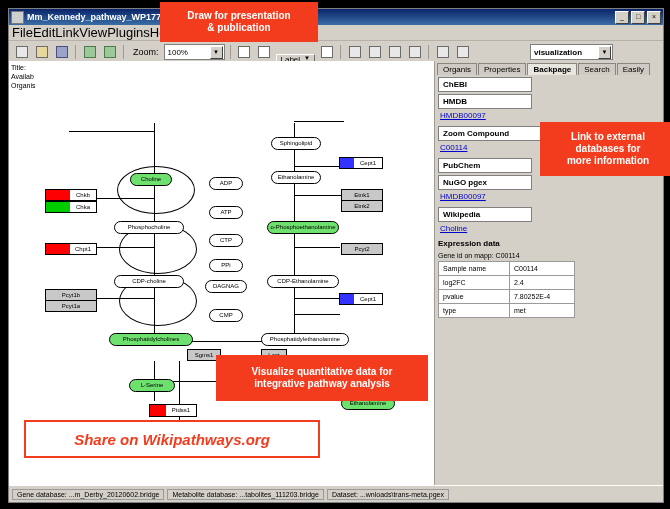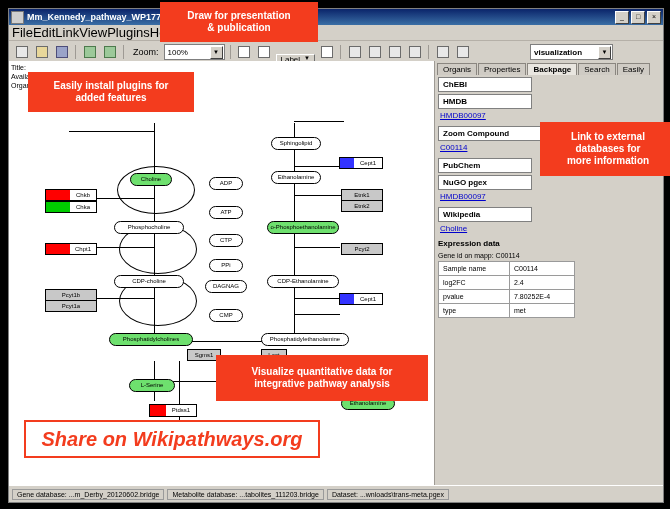--- a/index.html
+++ b/index.html
@@ -63,21 +63,21 @@
   .dtable{border-collapse:collapse;font-size:7px;background:#fff;}
   .dtable td{border:1px solid #9a9a9a;padding:1px 4px;height:11px;}
 
   
   .statusbar{position:absolute;left:0;right:0;bottom:0;height:16px;background:#d4d0c8;border-top:1px solid #fff;display:flex;align-items:center;font-size:7px;padding:0 3px;}
   .statusbar .cell{border:1px solid #9a9a9a;padding:1px 4px;margin-right:3px;background:#d4d0c8;white-space:nowrap;}
 
   
   .callout{position:absolute;background:#f33c1e;color:#fff;font-weight:bold;text-align:center;border:2px solid #f33c1e;display:flex;align-items:center;justify-content:center;padding:3px 6px;line-height:12px;}
   .callout.sm{font-size:10px;}
-  .share{position:absolute;background:#fff;border:2px solid #f33c1e;color:#f33c1e;font-weight:bold;font-style:italic;font-size:20px;display:flex;align-items:center;justify-content:center;}
+  .share{position:absolute;background:#fff;border:2px solid #f33c1e;color:#f33c1e;font-weight:bold;font-style:italic;font-size:15px;display:flex;align-items:center;justify-content:center;}
   .arrowmark{position:absolute;color:#f2c500;font-size:13px;font-weight:bold;}
 </style>
 </head>
 <body>
 
 <div id="root">
   <div class="app">
 
     <div class="titlebar">
       <div class="tb-icon"></div>
@@ -310,21 +310,19 @@
 
     <div class="statusbar">
       <div class="cell">Gene database: ...m_Derby_20120602.bridge</div>
       <div class="cell">Metabolite database: ...tabolites_111203.bridge</div>
       <div class="cell">Dataset: ...wnloads\trans-meta.pgex</div>
     </div>
   </div>
 
   <div class="callout sm" style="left:160px;top:2px;width:142px;height:30px;white-space:pre-line;">Draw for presentation
 &amp; publication</div>
-  <div class="callout sm" style="left:28px;top:72px;width:150px;height:30px;white-space:pre-line;">Easily install plugins for
-added features</div>
   <div class="callout sm" style="left:540px;top:122px;width:120px;height:44px;white-space:pre-line;">Link  to external
 databases  for
 more information</div>
   <div class="callout sm" style="left:216px;top:355px;width:196px;height:36px;white-space:pre-line;">Visualize quantitative data  for
 integrative pathway analysis</div>
   <div class="share" style="left:24px;top:420px;width:292px;height:34px;">Share on Wikipathways.org</div>
 </div>
 
 </body></html>

